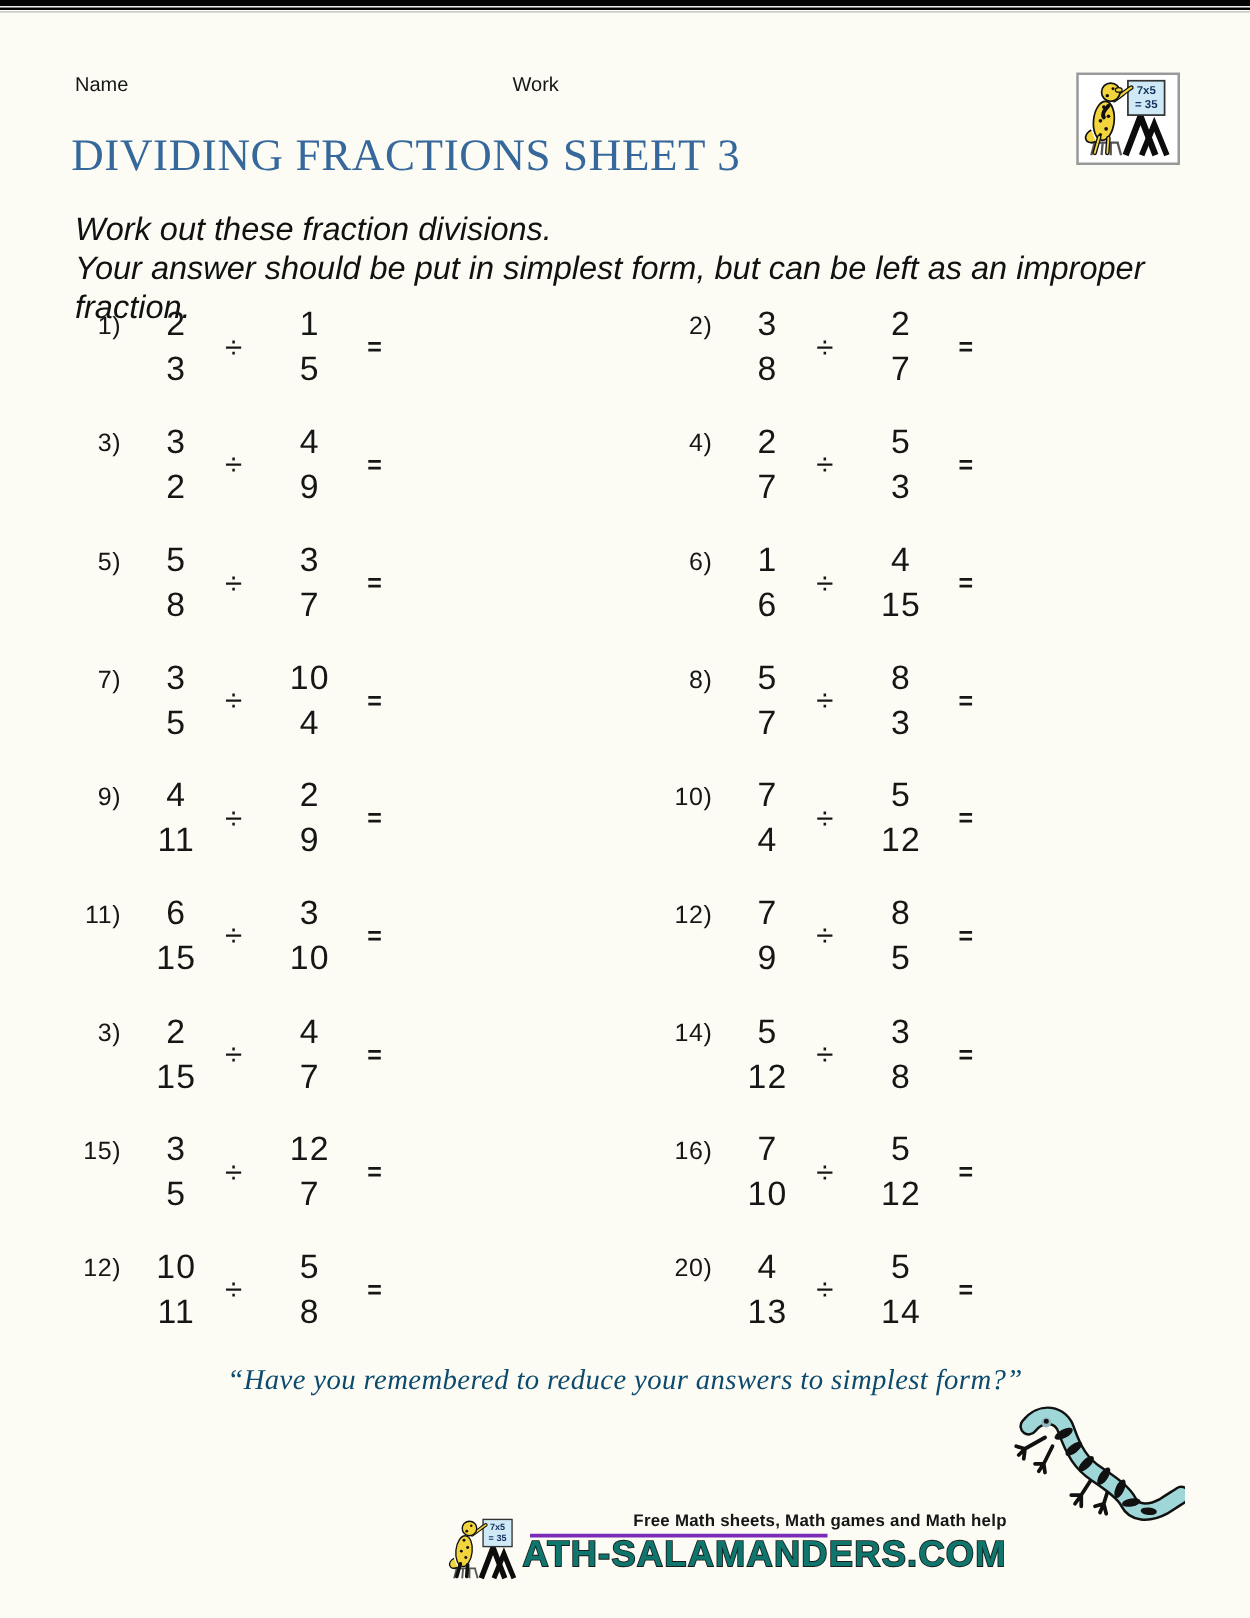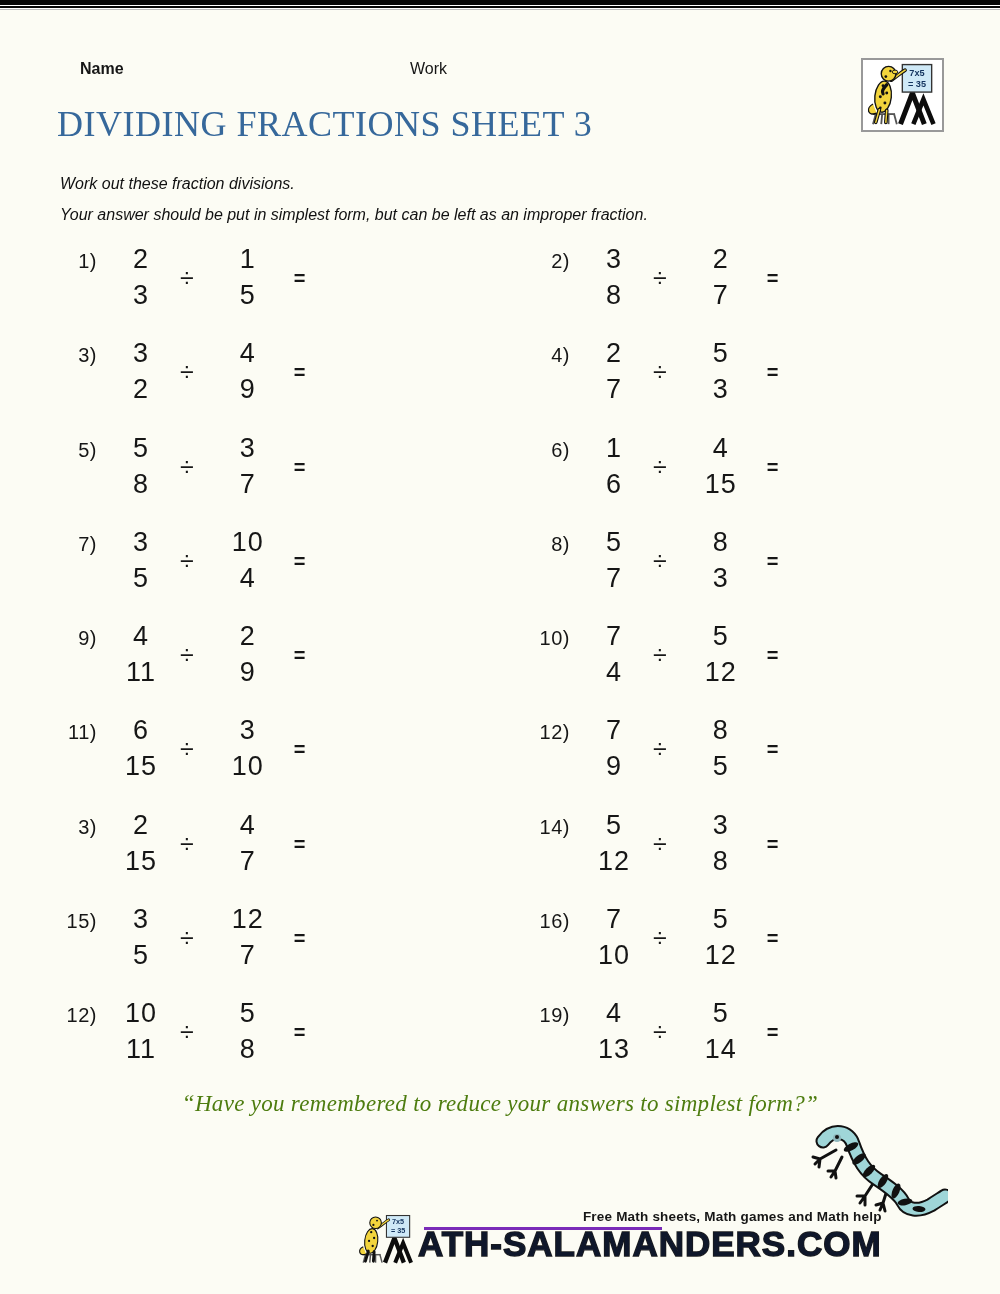--- a/index.html
+++ b/index.html
@@ -12,38 +12,38 @@
   }
 
   
   .topbar{position:absolute;left:0;top:37;width:1000px;}
   .topbar .b1{height:5px;background:#050505;}
   .topbar .g1{height:1px;background:#ffffff;}
   .topbar .b2{height:2px;background:#050505;}
   .topbar .g2{height:1px;background:#ffffff;}
   .topbar .b3{height:1px;background:#b9b9b9;}
 
-  .name-label{position:absolute;left:60px;top:60px;font-size:16px;font-weight:700;margin-left:20px;}
+  .name-label{position:absolute;left:60px;top:60px;font-size:16px;font-weight:400;}
   .date-label{position:absolute;left:410px;top:60px;font-size:16px;font-weight:500;}
 
   .logo-box{
     position:absolute;left:861px;top:58px;width:79px;height:70px;
     background:#ffffff;border:2px solid #999;
   }
 
   .page-title{
     position:absolute;left:57px;top:103px;
     font-family:"Liberation Serif", serif;
     font-size:36px;font-weight:500;letter-spacing:0.5px;
     color:#36689b;white-space:nowrap;text-align:right;
   }
 
   .instructions{
     position:absolute;left:60px;top:168px;
-    font-size:16px;font-style:italic;font-weight:500;
+    font-size:26px;font-style:italic;font-weight:500;
     line-height:31px;color:#111;
   }
 
   
   .problems-grid{
     position:absolute;left:63px;top:240px;width:900px;
     display:grid;grid-template-columns:473px auto;grid-auto-rows:94.25px;
   }
   .problem{display:flex;align-items:flex-start;}
   .p-num{
@@ -56,34 +56,34 @@
   }
   .fraction .num{padding-bottom:3px;}
   .fraction .den{padding-top:5px;}
   .fraction .bar{height:3px;background:#141414;}
   .op{font-size:25px;margin:24px 10px 0 12px;}
   .eq{font-size:20px;font-weight:600;margin:27px 0 0 19px;}
 
   .quote{
     position:absolute;left:0;top:1091px;width:1000px;text-align:center;
     font-family:"Liberation Serif", serif;font-style:italic;
-    font-size:23px;color:#4d7c0f;letter-spacing:0.3px;
+    font-size:23px;color:#0c4a6e;letter-spacing:0.3px;
   }
 
   .lizard{position:absolute;left:806px;top:1124px;}
 
   
   .footer{position:absolute;left:356px;top:1209px;display:flex;align-items:flex-start;}
   .footer-icon{flex:0 0 auto;margin-top:2px;}
   .footer-right{margin-left:4px;}
   .footer-tagline{font-size:13.5px;font-weight:bold;letter-spacing:0.2px;padding-left:6px;white-space:nowrap;text-align:right;}
   .footer-rule{height:3px;background:#7a2bb8;margin:3px 0 1px 6px;width:238px;}
   .footer-site{
-    font-size:35px;font-weight:bold;letter-spacing:1px;white-space:nowrap;
-    color:#0f172a;-webkit-text-stroke:1.4px #1a1a1a;paint-order:stroke fill;
+    font-size:29px;font-weight:bold;letter-spacing:1px;white-space:nowrap;
+    color:#0f766e;-webkit-text-stroke:1.4px #1a1a1a;paint-order:stroke fill;
     font-family:"Liberation Sans", sans-serif;line-height:26px;
   }
 </style>
 </head>
 <body>
 
 <div class="topbar">
   <div class="b1"></div>
     <div class="g1"></div>
     <div class="b2"></div>
@@ -392,21 +392,21 @@
     </span>
     <span class="op">÷</span>
     <span class="fraction">
       <span class="num">5</span>
       <span class="bar"></span>
       <span class="den">8</span>
     </span>
     <span class="eq">=</span>
   </div>
     <div class="problem">
-    <span class="p-num">19)</span>
+    <span class="p-num">20)</span>
     <span class="fraction">
       <span class="num">4</span>
       <span class="bar"></span>
       <span class="den">13</span>
     </span>
     <span class="op">÷</span>
     <span class="fraction">
       <span class="num">5</span>
       <span class="bar"></span>
       <span class="den">14</span>

